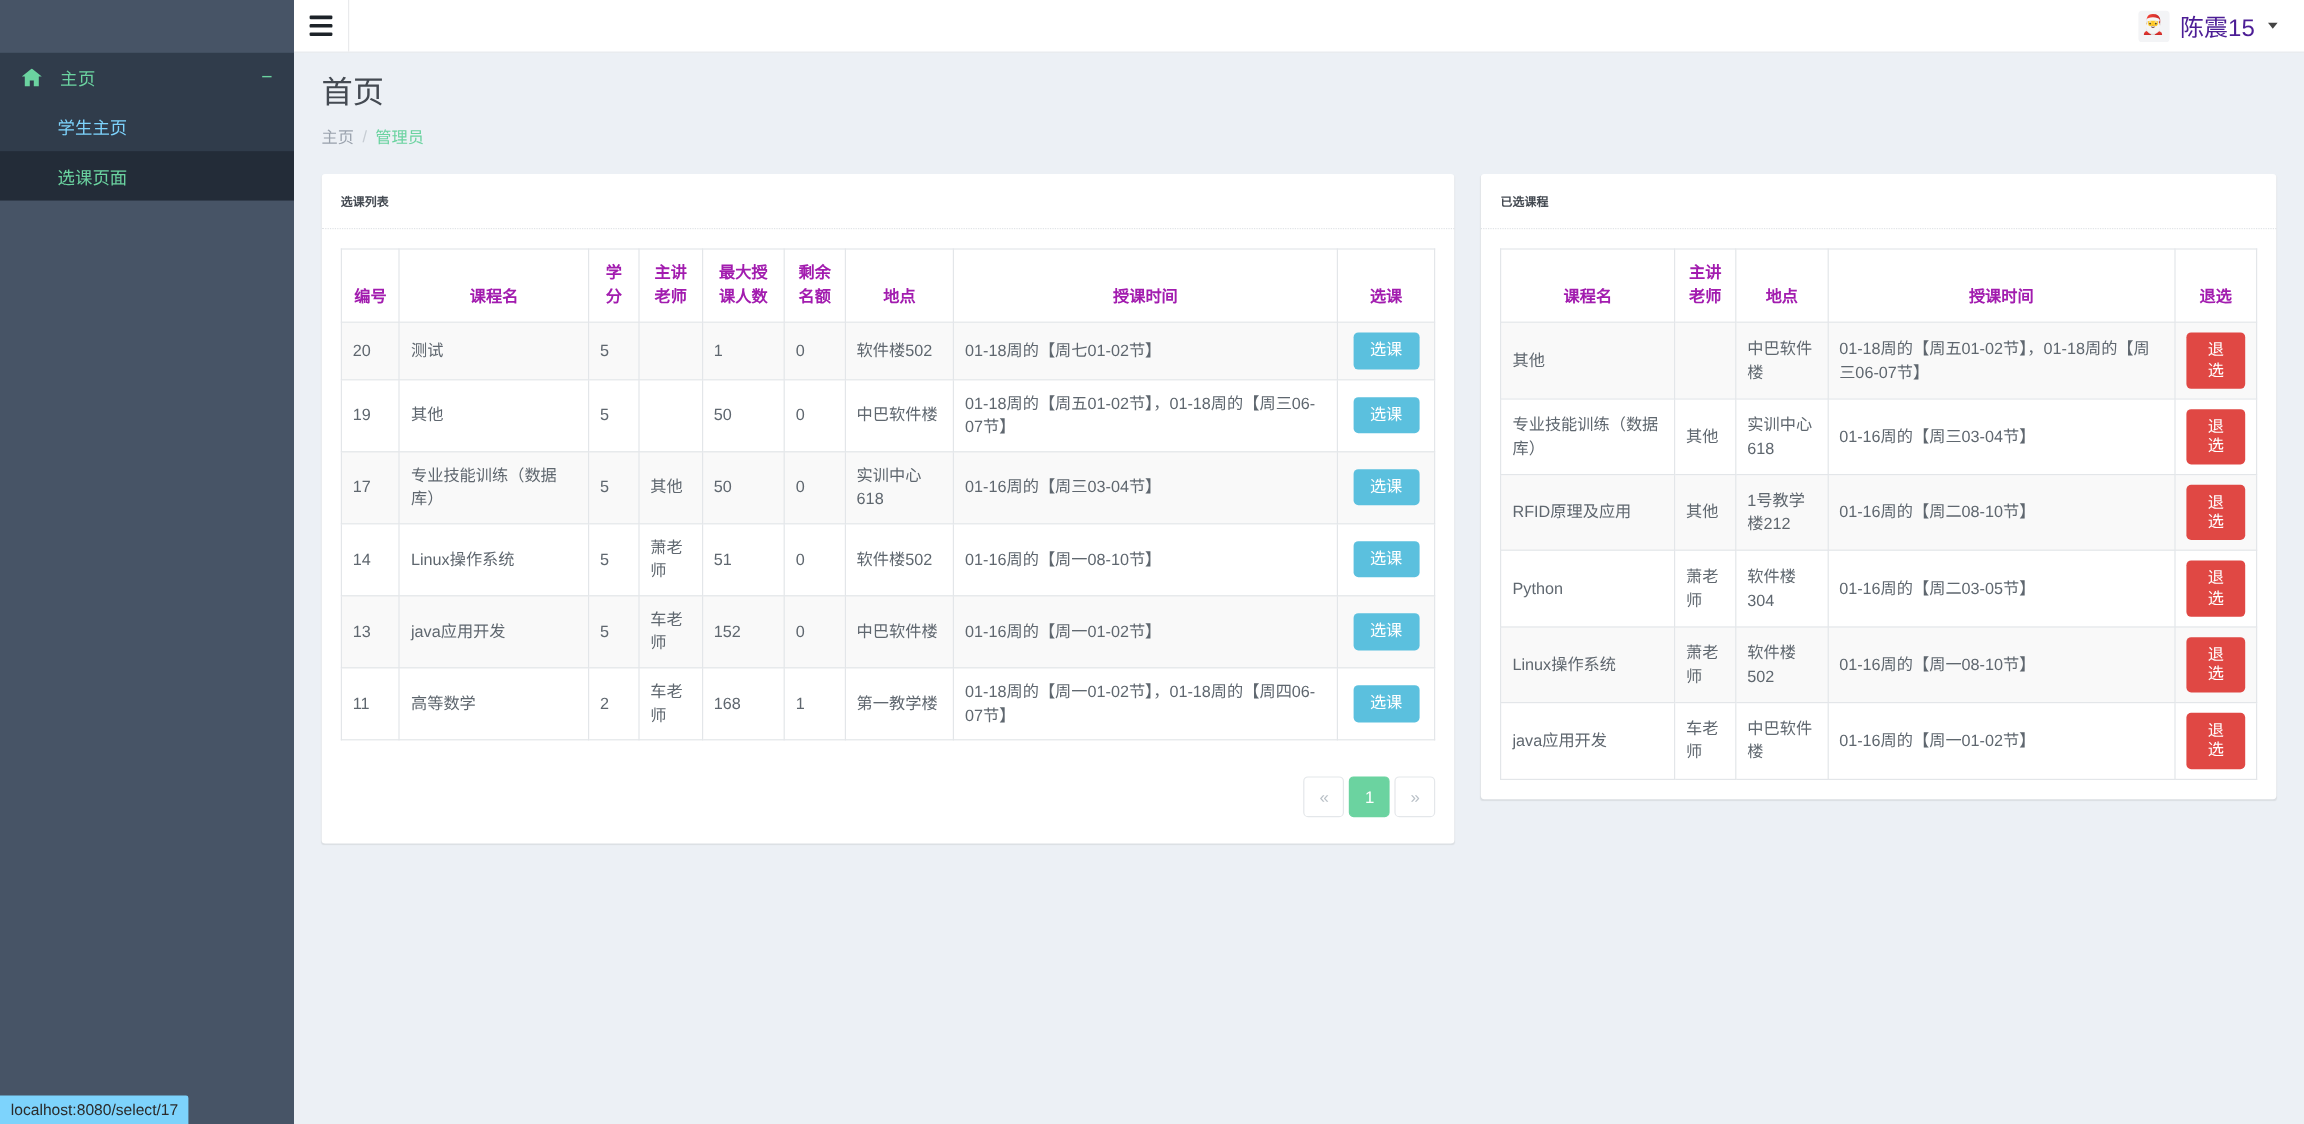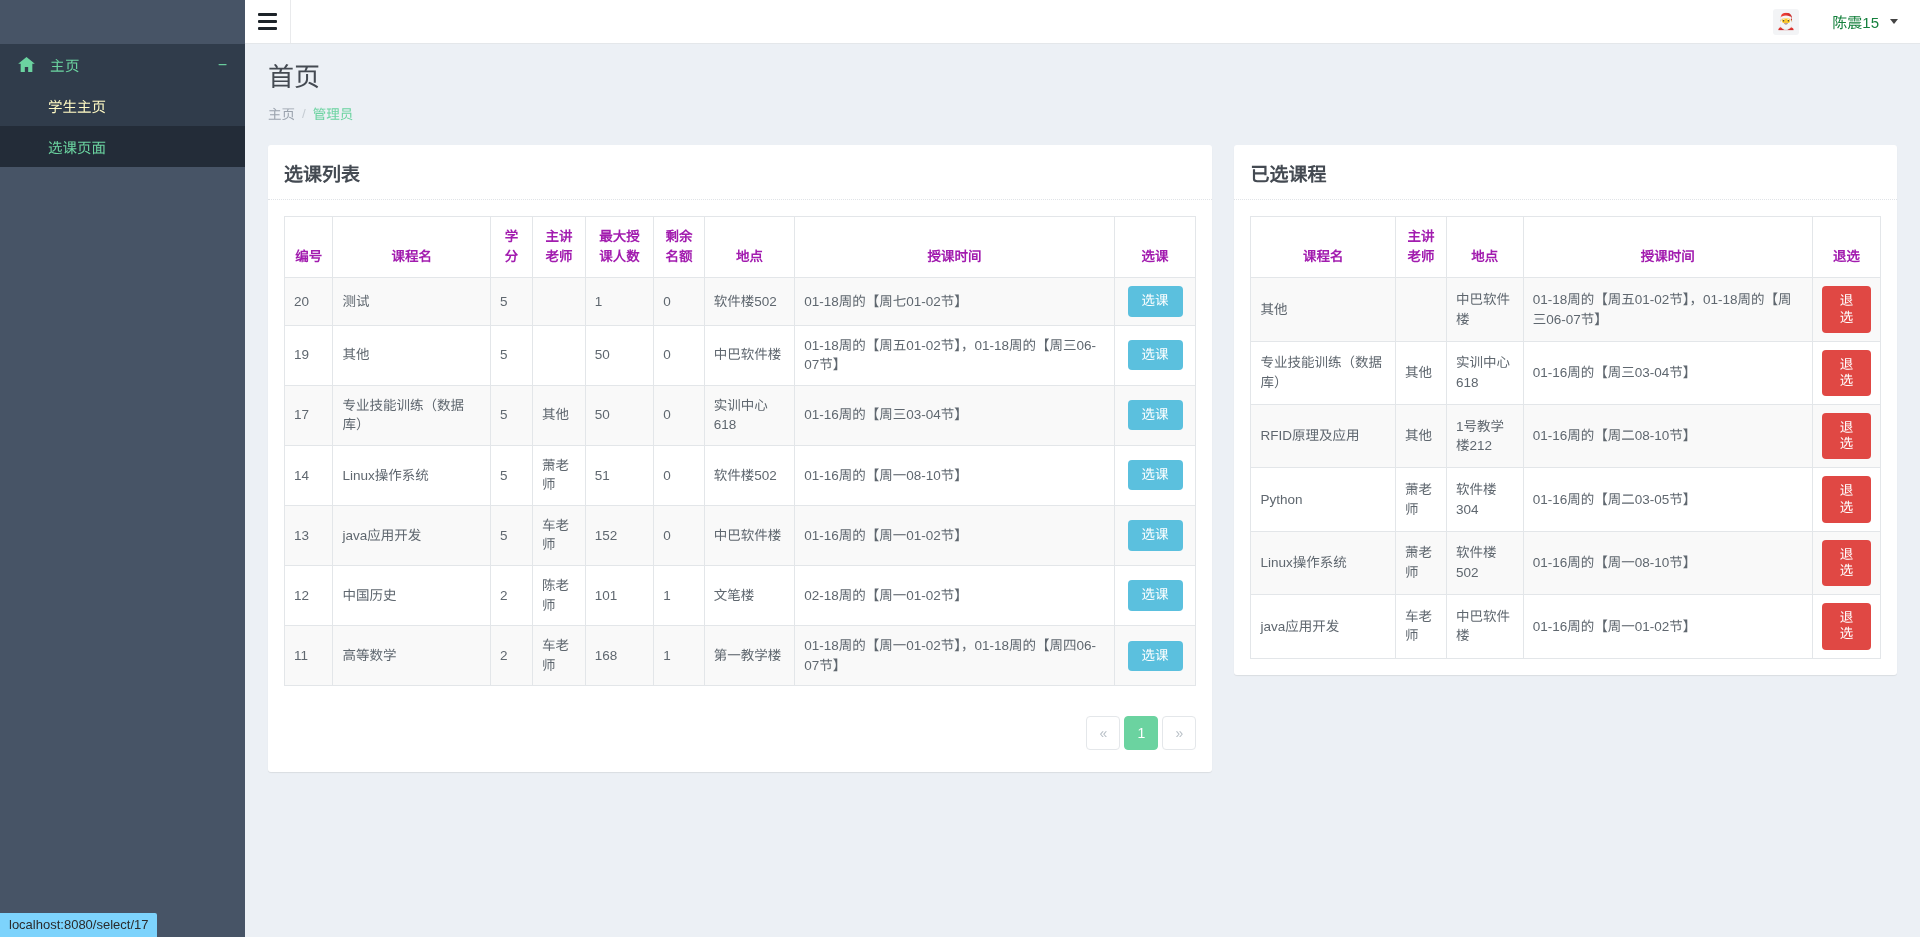--- a/index.html
+++ b/index.html
@@ -35,21 +35,21 @@
   .menu-parent .label { flex: 1; letter-spacing: .5px; }
   .menu-parent .minus {
     font-size: 16px; color: #6bd3a0; line-height: 1;
     font-weight: 400;
   }
   .menu-sub {
     height: 41px;
     display: flex; align-items: center;
     padding-left: 48px;
     font-size: 14.5px;
-    color: #fef9c3;
+    color: #7dd3fc;
     cursor: pointer;
     user-select: none;
   }
   .menu-sub.active { background: #232c38; color: #6bd3a0; }
 
   
   .navbar {
     position: absolute; left: 245px; top: 0;
     width: 1675px; height: 44px;
     background: #ffffff;
@@ -78,21 +78,21 @@
     cursor: pointer;
   }
   .avatar {
     width: 26px; height: 26px;
     border-radius: 3px;
     background: #f3f4f6;
     display: flex; align-items: center; justify-content: center;
     font-size: 16px; line-height: 1;
     overflow: hidden;
   }
-  .user-name { font-size: 15px; color: #15803d; margin-left: 24px; }
+  .user-name { font-size: 20px; color: #4c1d95; }
   .caret {
     width: 0; height: 0;
     border-left: 4.5px solid transparent;
     border-right: 4.5px solid transparent;
     border-top: 5px solid #444;
     margin-left: 2px;
   }
 
   
   .content {
@@ -123,21 +123,21 @@
   .card {
     background: #ffffff;
     border-radius: 3px;
     box-shadow: 0 1px 1px rgba(0,0,0,.08);
   }
   .card-header {
     padding: 14px 16px 13px 16px;
     border-bottom: 1px dotted #e0e3e7;
   }
   .card-title {
-    font-size: 19px; font-weight: bold;
+    font-size: 10px; font-weight: bold;
     color: #444a52;
   }
   .card-body { padding: 16px; }
 
   
   table { border-collapse: collapse; width: 100%; }
   table th, table td {
     border: 1px solid #e3e6e9;
     font-size: 13.5px;
     color: #5f676f;
@@ -359,31 +359,20 @@
                     <td>java应用开发</td>
                     <td class="t-num">5</td>
                     <td>车老师</td>
                     <td class="t-num">152</td>
                     <td class="t-num">0</td>
                     <td>中巴软件楼</td>
                     <td>01-16周的【周一01-02节】</td>
                     <td class="btn-cell"><button class="btn btn-info">选课</button></td>
                   </tr>
                   <tr>
-                    <td class="t-num">12</td>
-                    <td>中国历史</td>
-                    <td class="t-num">2</td>
-                    <td>陈老师</td>
-                    <td class="t-num">101</td>
-                    <td class="t-num">1</td>
-                    <td>文笔楼</td>
-                    <td>02-18周的【周一01-02节】</td>
-                    <td class="btn-cell"><button class="btn btn-info">选课</button></td>
-                  </tr>
-                  <tr>
                     <td class="t-num">11</td>
                     <td>高等数学</td>
                     <td class="t-num">2</td>
                     <td>车老师</td>
                     <td class="t-num">168</td>
                     <td class="t-num">1</td>
                     <td>第一教学楼</td>
                     <td>01-18周的【周一01-02节】，01-18周的【周四06-07节】</td>
                     <td class="btn-cell"><button class="btn btn-info">选课</button></td>
                   </tr>

